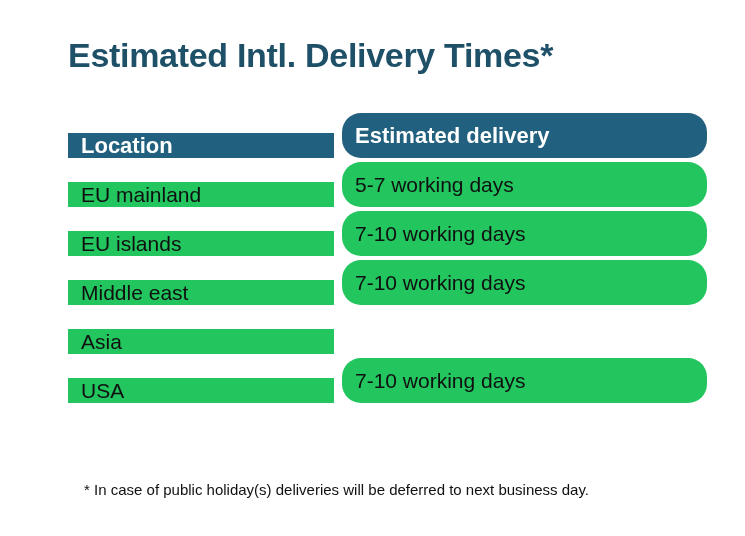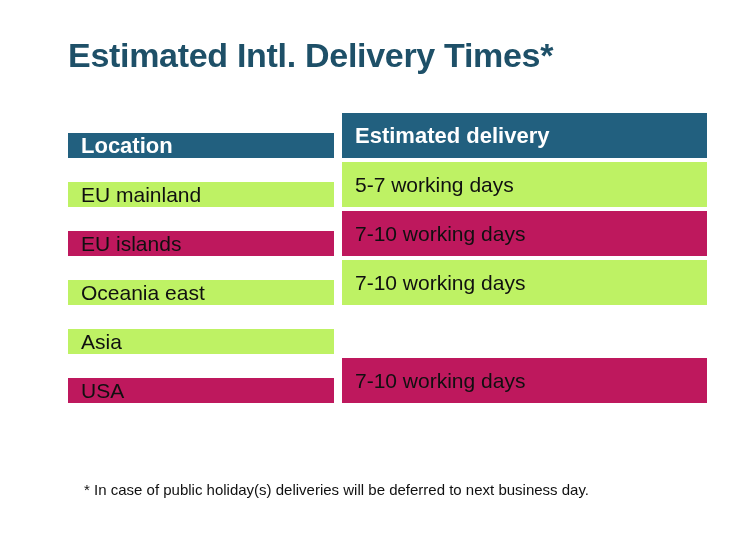--- a/index.html
+++ b/index.html
@@ -65,35 +65,36 @@
 
   .col-location {
     width: 266px;
     flex: 0 0 266px;
     margin-top: 20px;
   }
 
   .col-delivery {
     width: 365px;
     flex: 0 0 365px;
+    border-radius: 19px;
   }
 
   .header-row .cell {
     background: #22607f;
     color: #ffffff;
     font-weight: 700;
     font-size: 22px;
   }
 
   .row-dark .cell {
-    background: #bef264;
+    background: #22c55e;
   }
 
   .row-light .cell {
-    background: #be185d;
+    background: #22c55e;
   }
 
   .footnote {
     position: absolute;
     left: 68px;
     top: 481px;
     font-size: 15px;
     color: #101010;
     white-space: nowrap;
   }
@@ -116,21 +117,21 @@
       <div class="cell col-location">EU mainland</div>
       <div class="cell col-delivery">5-7 working days</div>
     </div>
 
     <div class="table-row row-light">
       <div class="cell col-location">EU islands</div>
       <div class="cell col-delivery">7-10 working days</div>
     </div>
 
     <div class="table-row row-dark">
-      <div class="cell col-location">Oceania east</div>
+      <div class="cell col-location">Middle east</div>
       <div class="cell col-delivery">7-10 working days</div>
     </div>
 
 
     <div class="table-row row-dark">
       <div class="cell col-location">Asia</div>
     </div>
 
     <div class="table-row row-light">
       <div class="cell col-location">USA</div>

